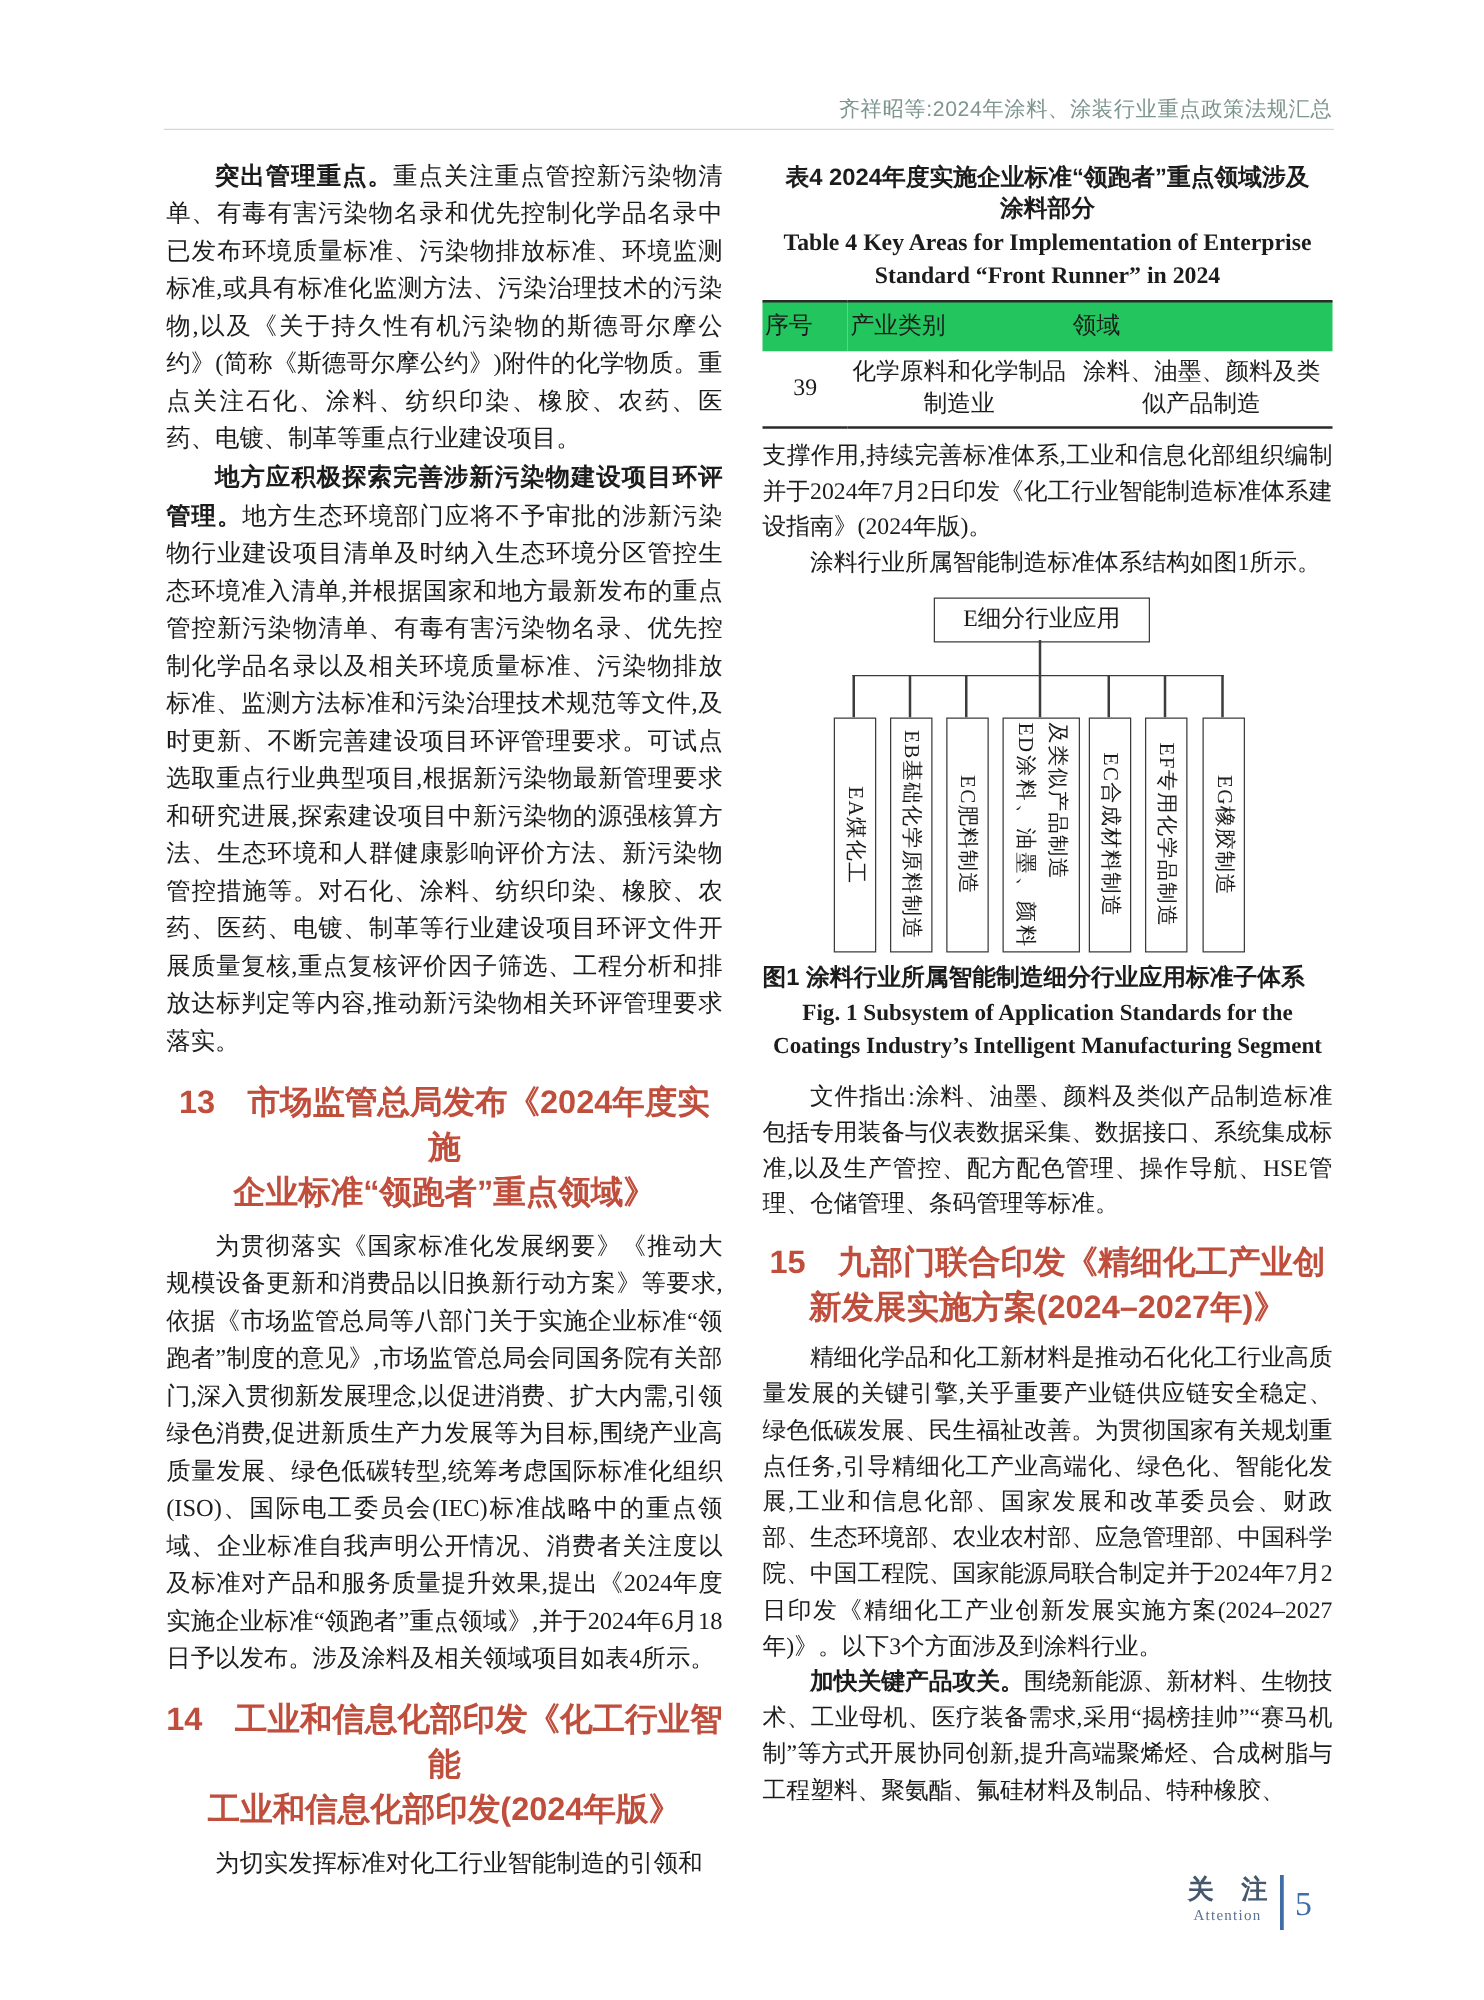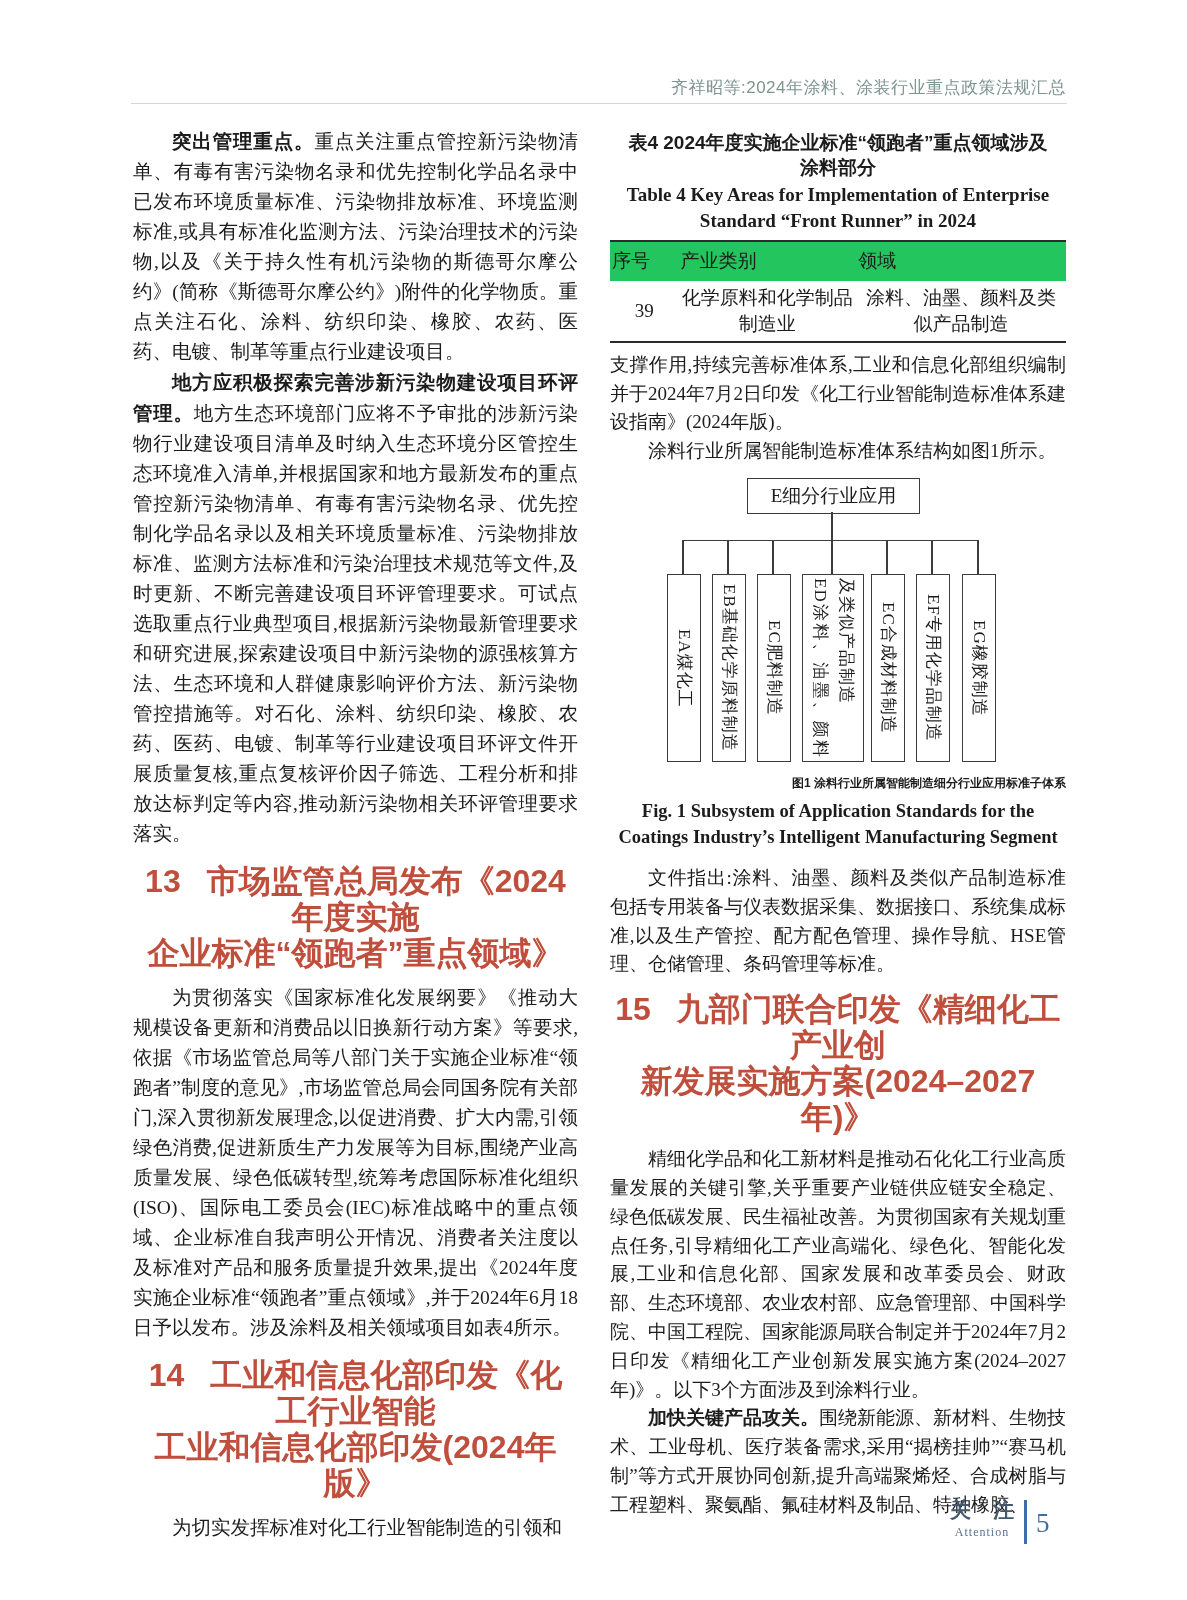--- a/index.html
+++ b/index.html
@@ -20,21 +20,21 @@
   .col-left  { left:133px; top:126px; width:445px; font-size:19.5px; line-height:30px; }
   .col-right { left:610px; top:130px; width:456px; font-size:19px;   line-height:28.8px; }
   p { margin:0; }
   .ind { text-indent:2em; }
   .lead { font-family:"Liberation Sans","DejaVu Sans",sans-serif; font-weight:bold; }
 
   
   .sec-head {
     margin:14px 0 12px; color:#c04e3c; text-align:center; text-indent:0;
     font-family:"Liberation Sans","DejaVu Sans",sans-serif;
-    font-weight:bold; font-size:32px; line-height:36px;
+    font-weight:bold; font-size:26px; line-height:36px;
   }
   .sh-num { margin-right:26px; }
 
   
   .t4-zh { text-align:center; font-family:"Liberation Sans","DejaVu Sans",sans-serif; font-weight:bold; font-size:19px; line-height:25px; text-indent:0; }
   .t4-en { text-align:center; font-family:"Liberation Serif","DejaVu Serif",serif; font-weight:bold; font-size:19px; line-height:26px; text-indent:0; margin-top:2px; }
   table.t4 { width:100%; border-collapse:collapse; margin-top:6px;
     border-top:2px solid #2b2b2b; border-bottom:2px solid #2b2b2b; }
   table.t4 th { background:#22c55e; font-weight:normal; font-size:19px; padding:5px 2px; text-align:left; }
   table.t4 td { text-align:center; font-size:19px; line-height:26px; padding:4px 2px; vertical-align:middle; }
@@ -49,29 +49,29 @@
   .fig-line { position:absolute; background:#3c3c3c; }
   .fig-box {
     position:absolute; top:100px; height:186px; width:32px;
     border:1.5px solid #3c3c3c; background:#fff;
     display:flex; align-items:center; justify-content:center;
   }
   .vtext {
     writing-mode:vertical-lr; text-orientation:sideways;
     font-size:17px; line-height:26px; letter-spacing:1px; max-height:180px;
   }
-  .fig-cap-zh { position:absolute; top:296px; left:0; width:100%; text-align:right;
-    font-family:"Liberation Sans","DejaVu Sans",sans-serif; font-weight:bold; font-size:12px; line-height:26px; }
+  .fig-cap-zh { position:absolute; top:296px; left:0; width:100%; text-align:left;
+    font-family:"Liberation Sans","DejaVu Sans",sans-serif; font-weight:bold; font-size:19px; line-height:26px; }
   .fig-cap-en { position:absolute; top:324px; left:0; width:100%; text-align:center;
     font-family:"Liberation Serif","DejaVu Serif",serif; font-weight:bold; font-size:18.5px; line-height:26px; }
 
   
   .footer { position:absolute; top:1500px; left:950px; display:flex; align-items:flex-start; }
   .f-zh-wrap { text-align:center; margin-right:8px; }
-  .f-zh { display:block; font-family:Liberation Mono, monospace; font-weight:bold;
+  .f-zh { display:block; font-family:Liberation Sans, sans-serif; font-weight:bold;
     font-size:21px; line-height:24px; color:#44576d; letter-spacing:22px; margin-right:-22px; }
   .f-en { display:block; font-family:"Liberation Serif","DejaVu Serif",serif;
     font-size:12px; line-height:16px; color:#5a7190; letter-spacing:1px; }
   .f-bar { width:3px; height:44px; background:#3f6da6; margin:0 9px 0 2px; }
   .f-num { font-family:"Liberation Serif","DejaVu Serif",serif; font-size:27px; line-height:46px; color:#3f6da6; }
 </style>
 </head>
 <body>
 
 <div class="page">

